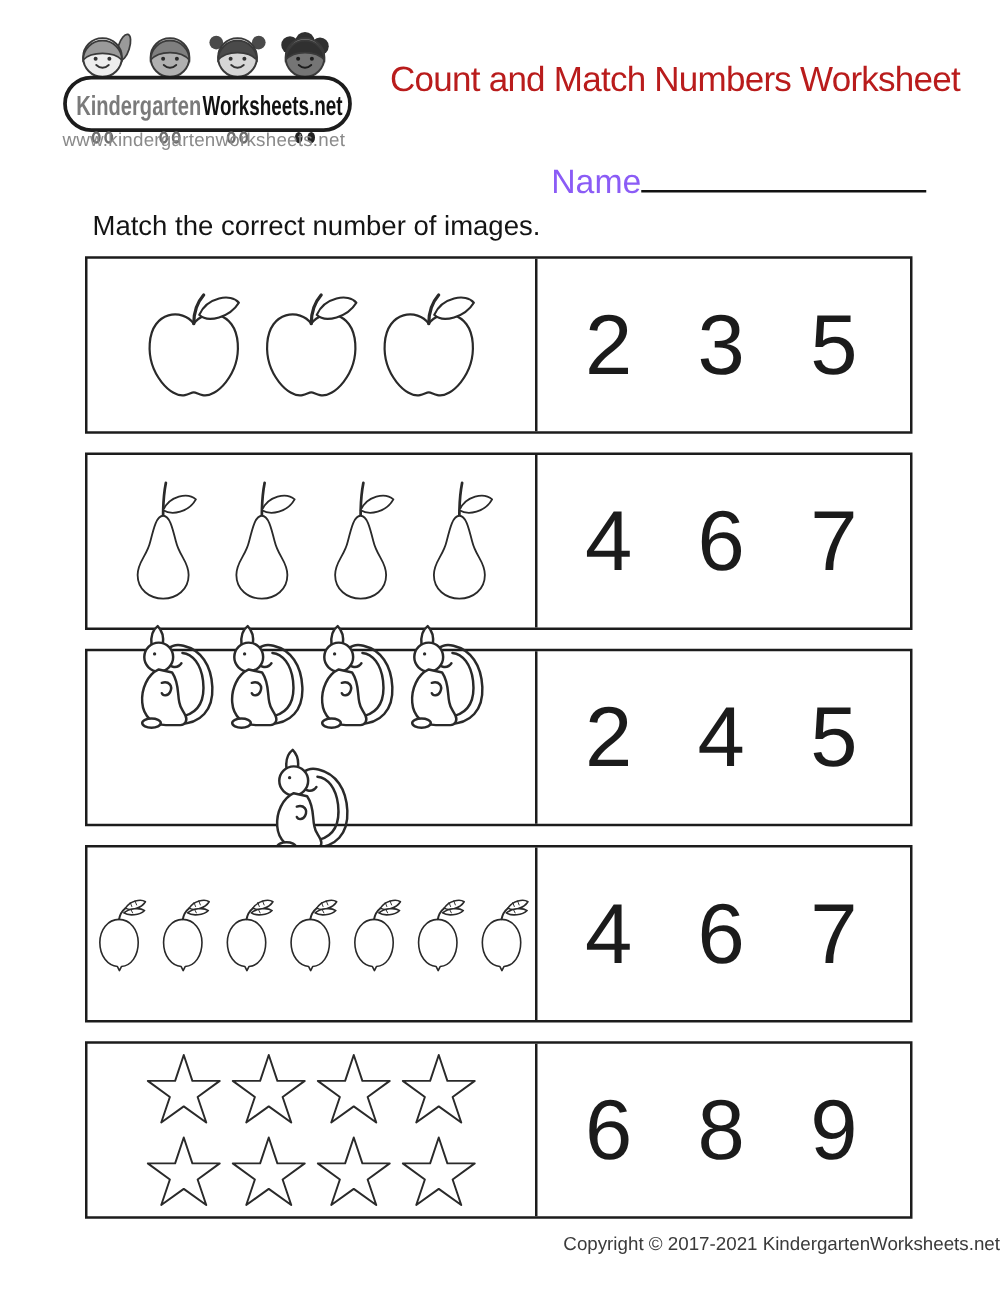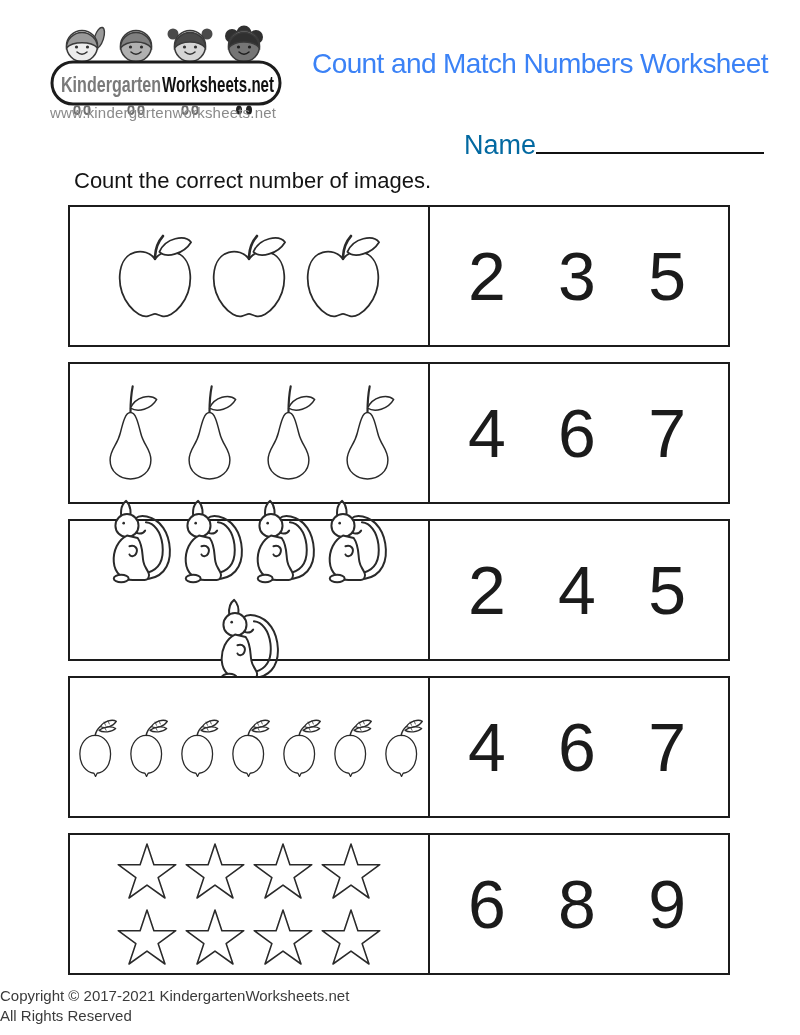--- a/index.html
+++ b/index.html
@@ -15,24 +15,24 @@
   
   .logo-wrap { position:absolute; left:46px; top:12px; width:240px;text-decoration:underline; }
   .logo-url {
     position:absolute; left:50px; top:104px;
     font-size:15px; color:#8a8a8a; letter-spacing:0.2px;
   }
   .page-title {
     position:absolute; left:298px; top:48px; width:484px;
     text-align:center;
     font-size:28px; font-weight:400; letter-spacing:-0.6px;
-    color:#3b82f6;
+    color:#b91c1c;
   }
   .name-row { position:absolute; left:441px; top:128px; white-space:nowrap; }
-  .name-label { font-size:27px; color:#0369a1;margin-left:23px; }
+  .name-label { font-size:27px; color:#8b5cf6; }
   .name-line {
     display:inline-block; width:228px; height:26px;
     border-bottom:2.5px solid #111; vertical-align:baseline;
   }
   .instruction {
     position:absolute; left:74px; top:168px;
     font-size:22px; color:#141414;
   }
 
   
@@ -61,21 +61,21 @@
   .item-icon { display:block; }
   .icon-apple    { width:88px; height:99px; }
   .icon-pear     { width:73px; height:102px; }
   .icon-squirrel { width:66px; height:91px; }
   .icon-lemon    { width:45px; height:64px; }
   .icon-star     { width:60px; height:58px; }
 
   
   .footer {
     position:absolute; left:0; top:986px; width:100%;
-    text-align:left; color:#3b3b3b; font-size:15px; line-height:1.35;
+    text-align:right; color:#3b3b3b; font-size:15px; line-height:1.35;
   }
 
   .hidden-defs { position:absolute; width:0; height:0; overflow:hidden; }
 </style>
 </head>
 <body>
 
 <svg class="hidden-defs" xmlns="http://www.w3.org/2000/svg" aria-hidden="true">
   <defs>
     <symbol id="sym-apple" viewBox="0 0 100 112">
@@ -181,21 +181,21 @@
 </div>
 
 <div class="logo-url">www.kindergartenworksheets.net</div>
 
 <h1 class="page-title">Count and Match Numbers Worksheet</h1>
 
 <div class="name-row">
   <span class="name-label">Name</span><span class="name-line"></span>
 </div>
 
-<div class="instruction">Count the correct number of images.</div>
+<div class="instruction">Match the correct number of images.</div>
 
 <div class="rows">
   <div class="row row-apple">
     <div class="cell-images">
       <div class="img-inner">
           <svg viewBox="0 0 100 112" class="item-icon icon-apple">
             <use href="#sym-apple"></use>
           </svg>
           <svg viewBox="0 0 100 112" class="item-icon icon-apple">
             <use href="#sym-apple"></use>
@@ -328,14 +328,13 @@
     <div class="cell-numbers">
         <span>6</span>
         <span>8</span>
         <span>9</span>
       </div>
   </div>
 </div>
 
 <div class="footer">
   <div>Copyright © 2017-2021 KindergartenWorksheets.net</div>
-  <div>All Rights Reserved</div>
 </div>
 
 </body></html>

